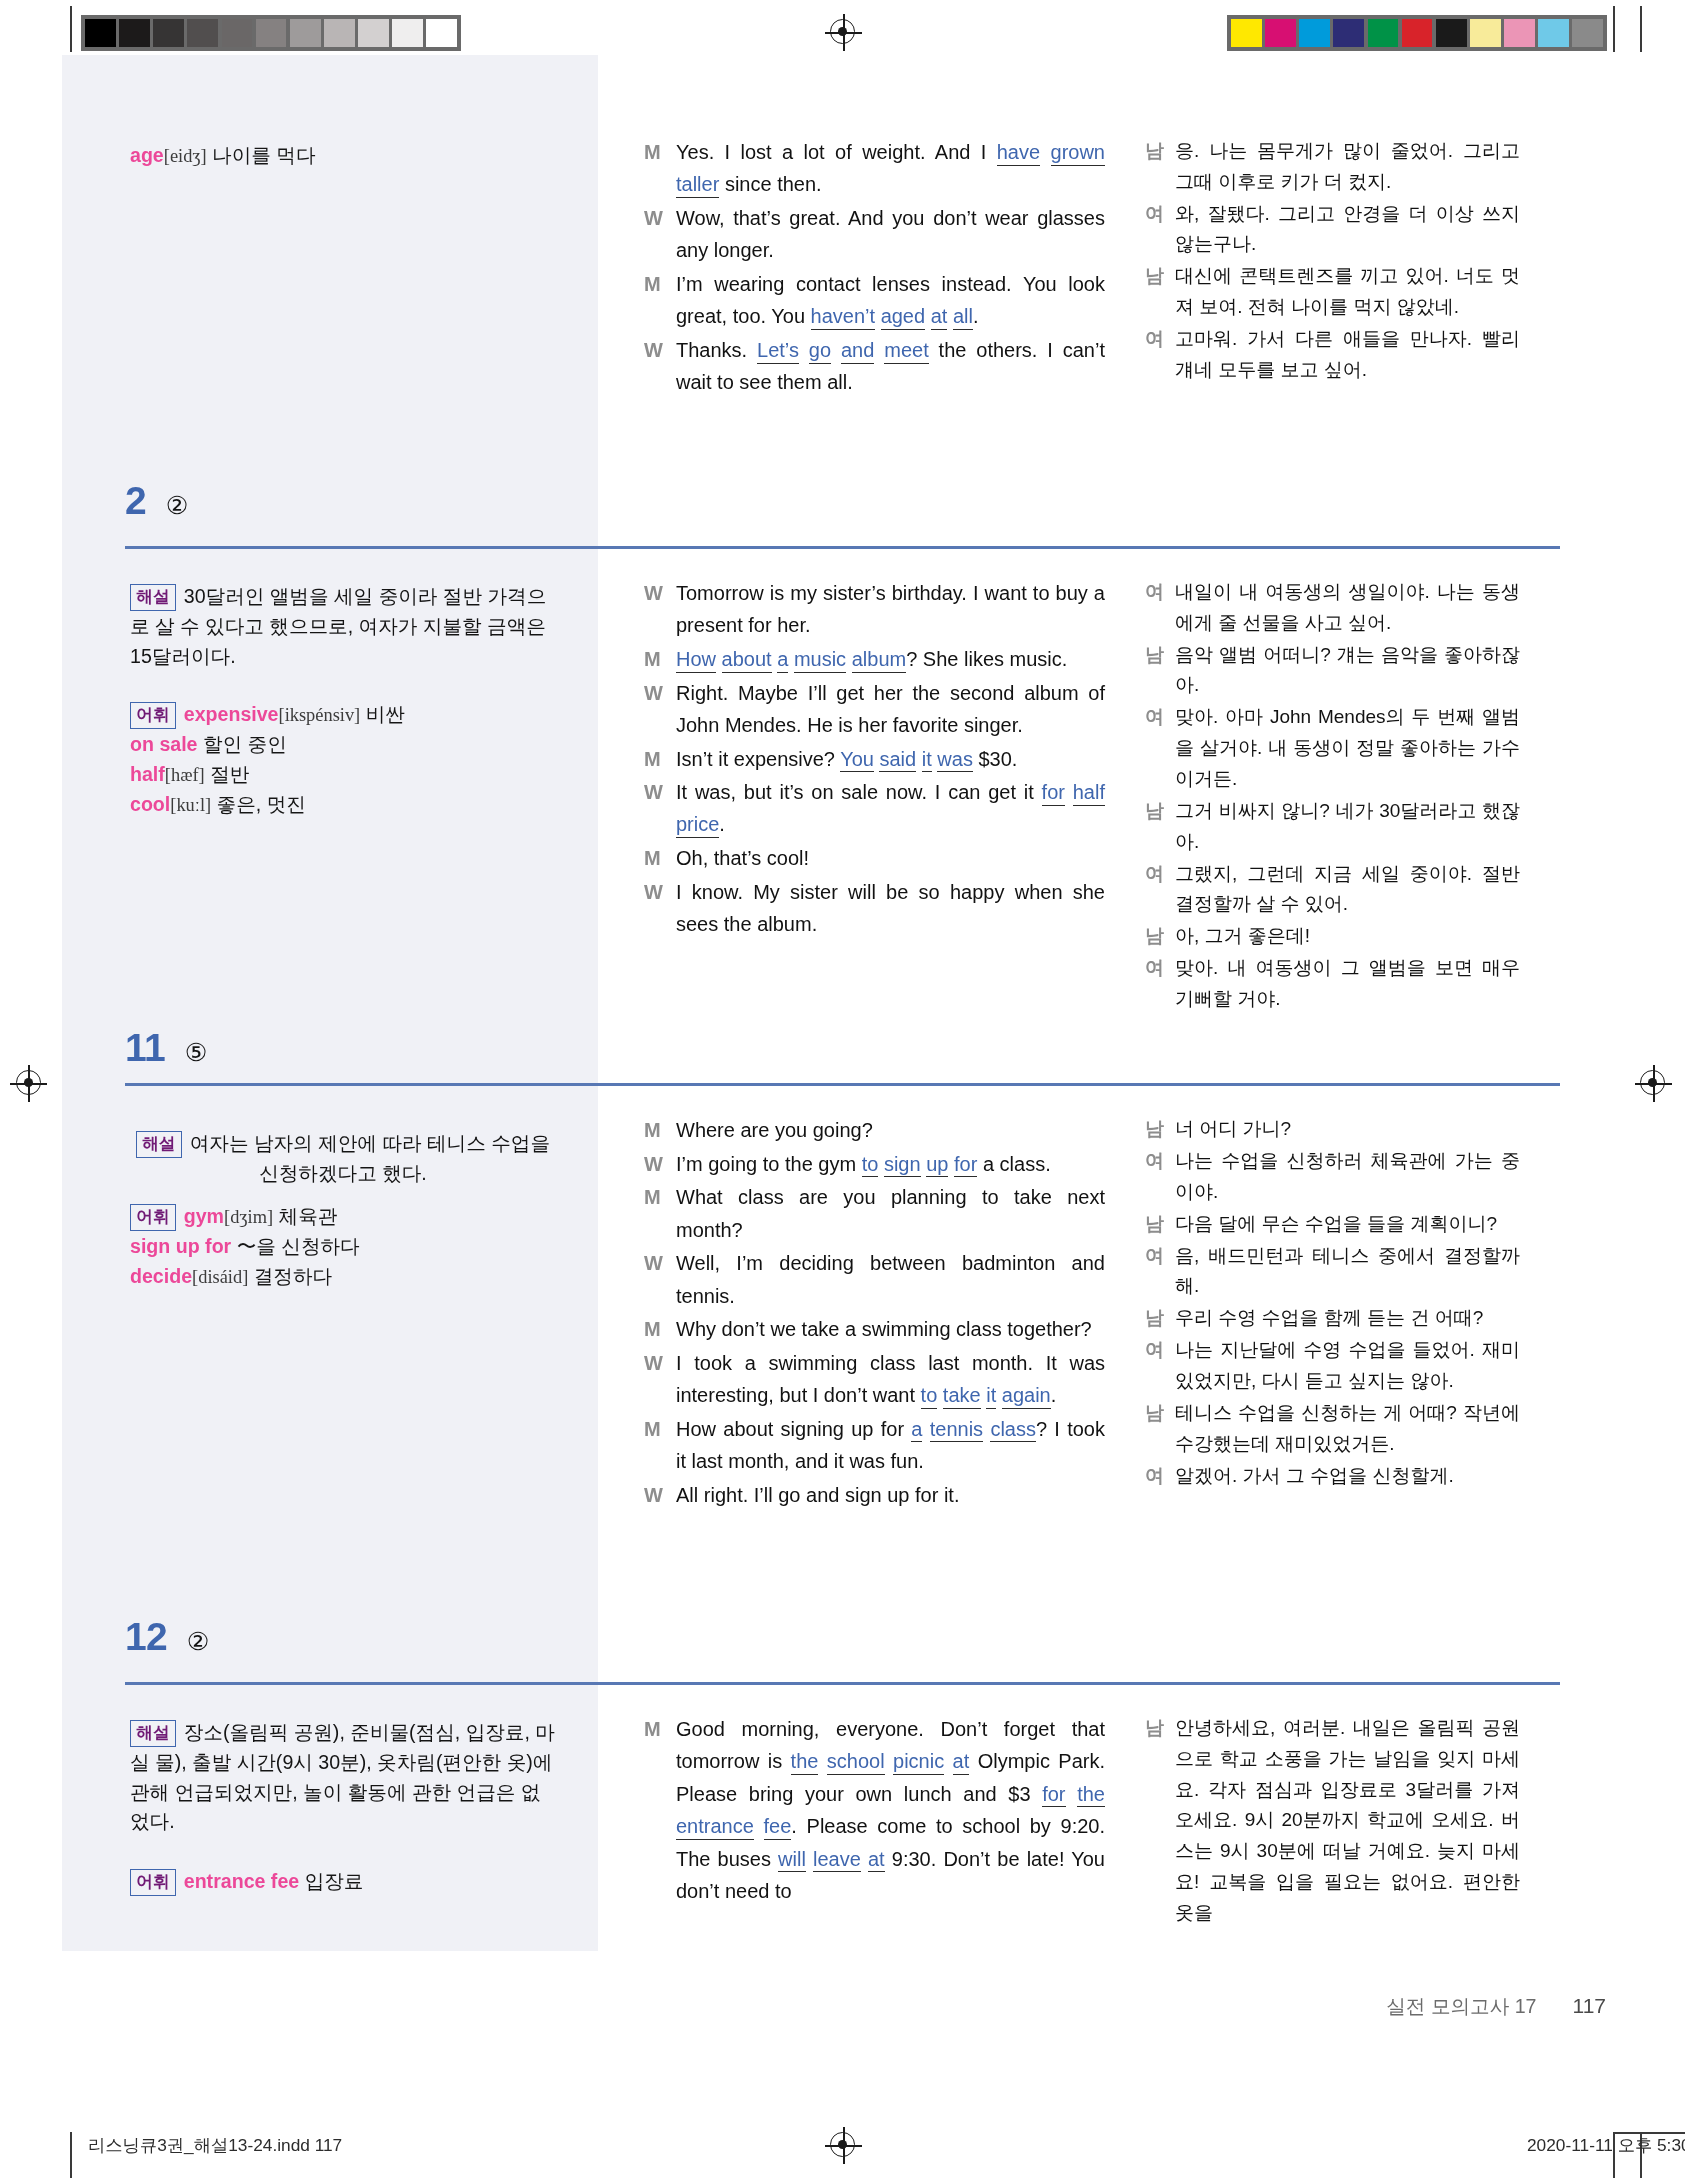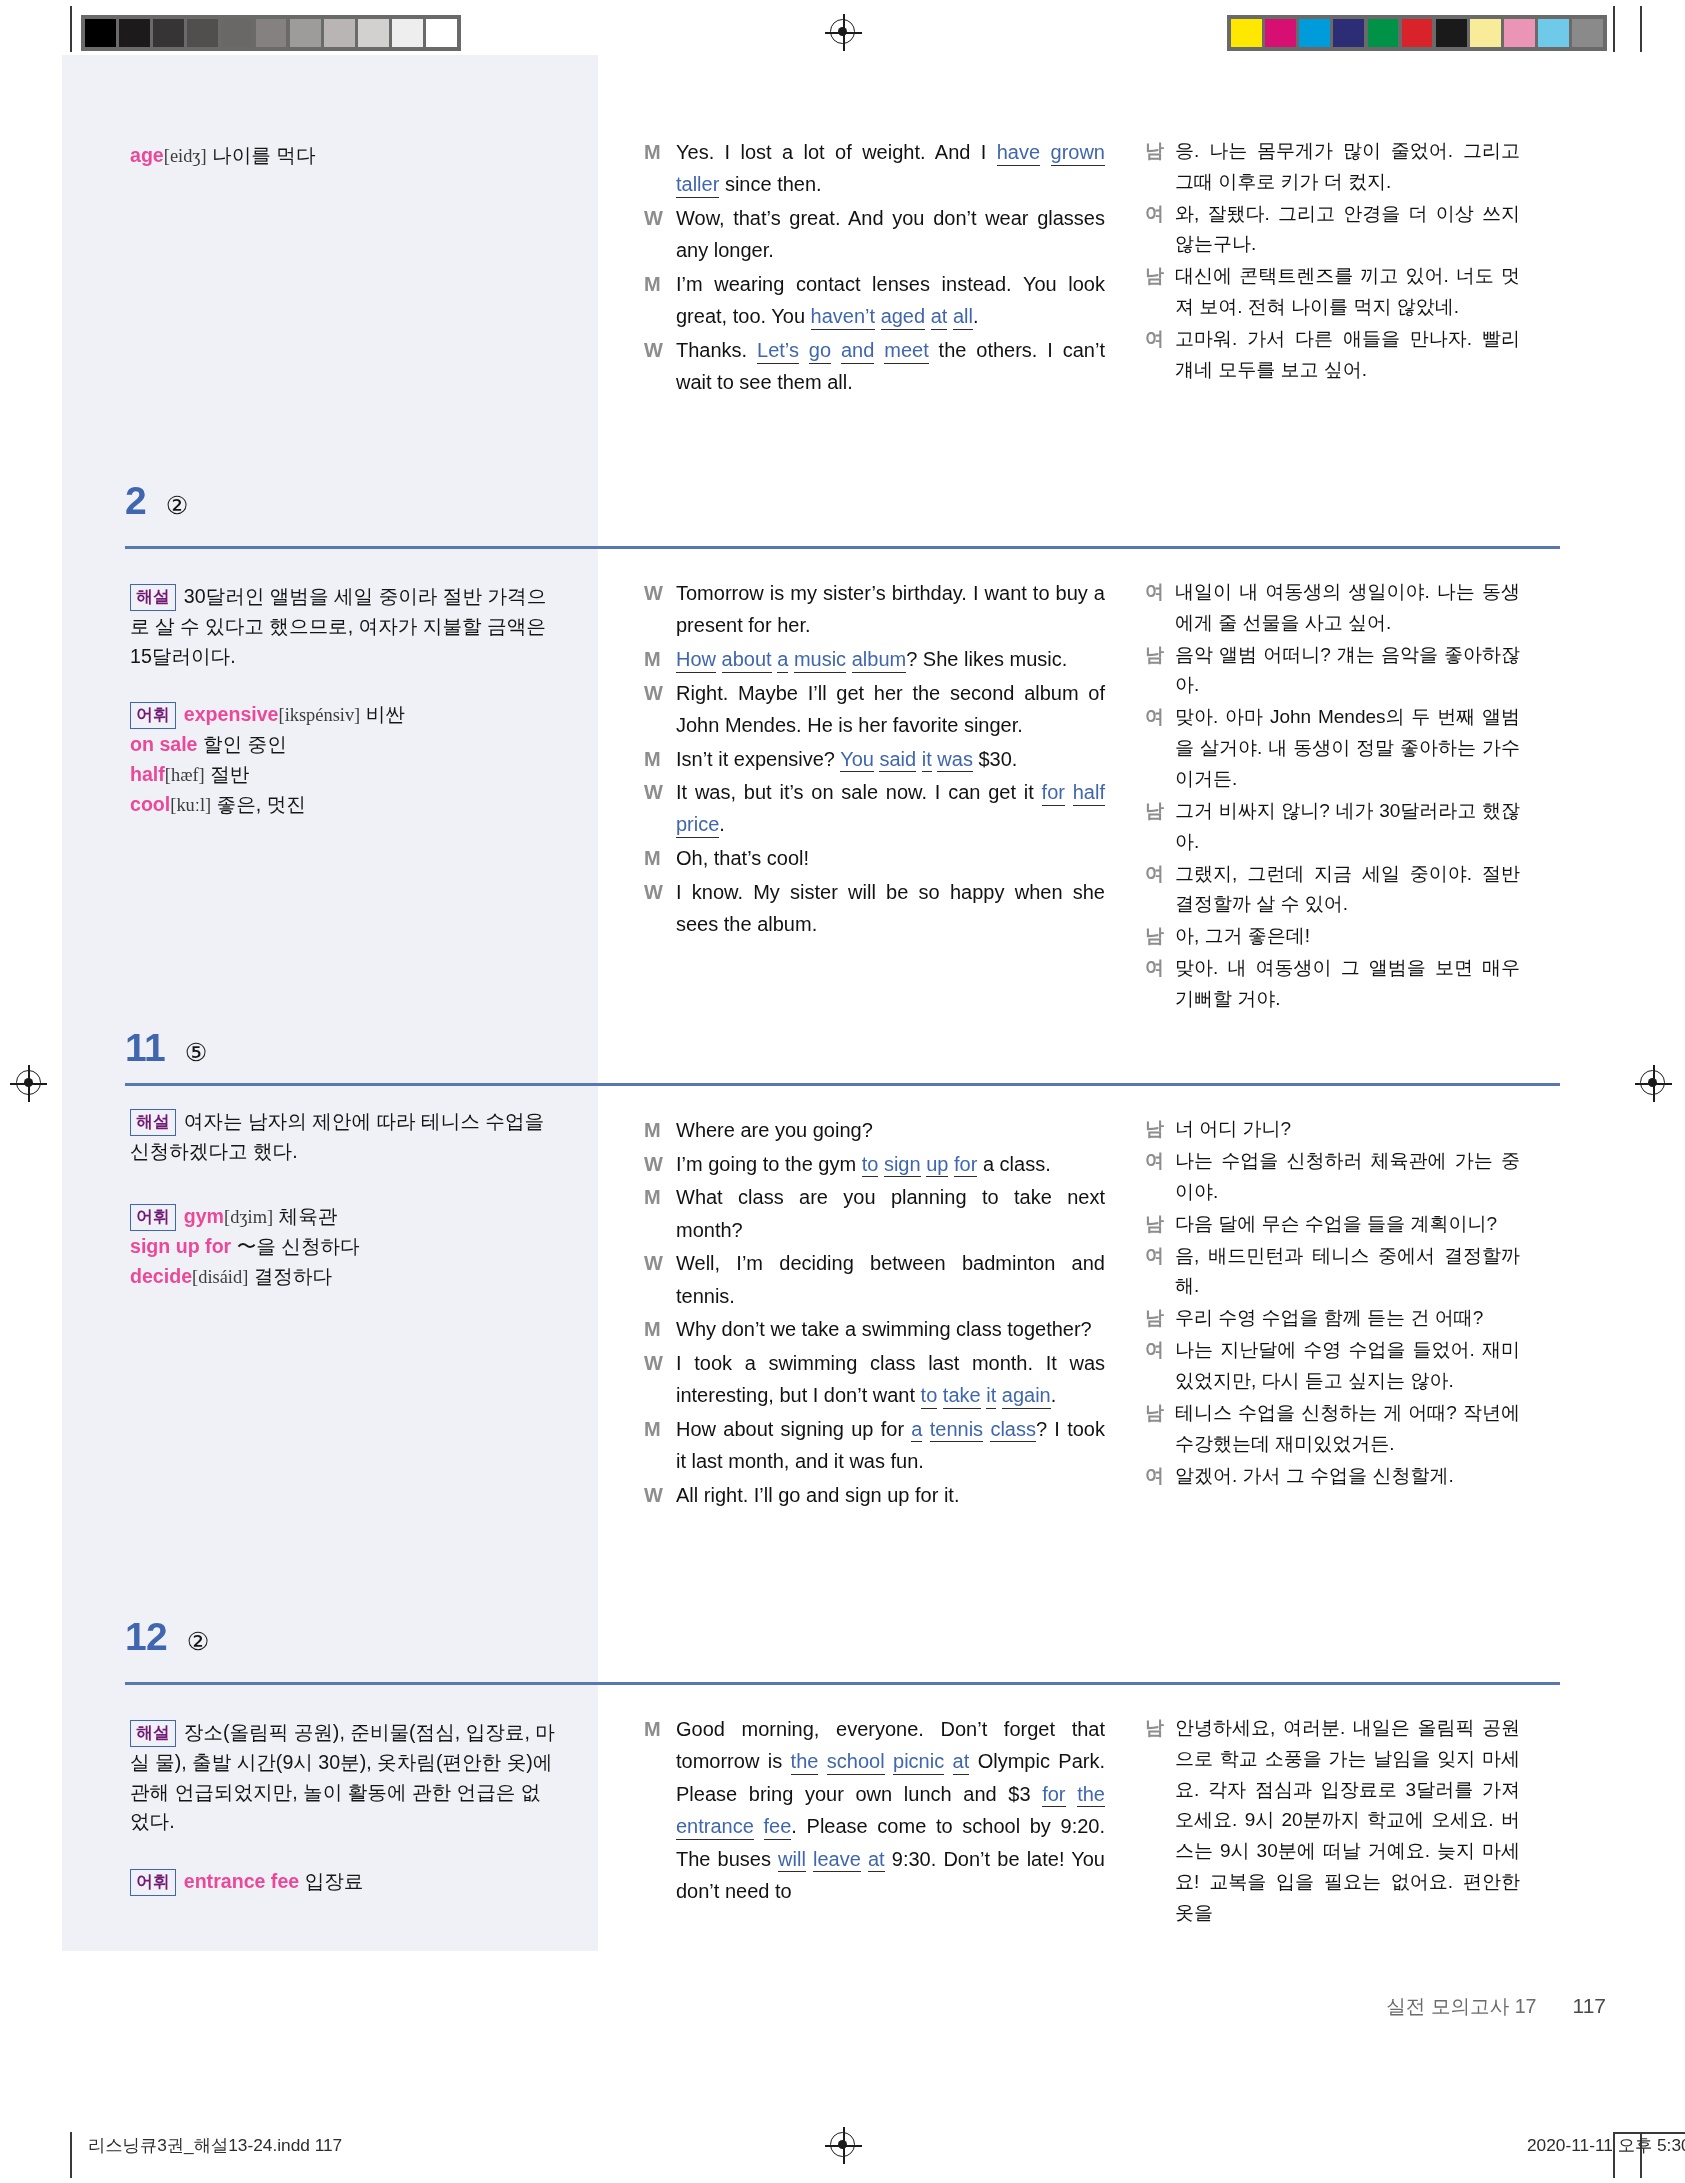--- a/index.html
+++ b/index.html
@@ -323,21 +323,21 @@
         </div>
     </div>
 
     <div class="qblock" style="top:963px;">
       <div class="qnum-row" style="top:10px;text-align:center;">
         <span class="qnum">11</span>
         <span class="qans">⑤</span>
       </div>
       <div class="rule" style="top:65px;"></div>
 
-      <div class="col-note" style="top:89px;">
+      <div class="col-note" style="top:111px;text-align:center;">
         <span class="tag">해설</span><span>여자는 남자의 제안에 따라 테니스 수업을 신청하겠다고 했다.</span>
       </div>
 
       <div class="col-note vocab-block" style="top:184px;">
           <span class="vocab-line"><span class="tag">어휘</span><span class="hw">gym</span><span class="ipa">[dʒim]</span> <span class="kr">체육관</span></span>
           <span class="vocab-line"><span class="hw">sign up for</span> <span class="kr">〜을 신청하다</span></span>
           <span class="vocab-line"><span class="hw">decide</span><span class="ipa">[disáid]</span> <span class="kr">결정하다</span></span>
         </div>
 
       <div class="col-en" style="top:96px;">

